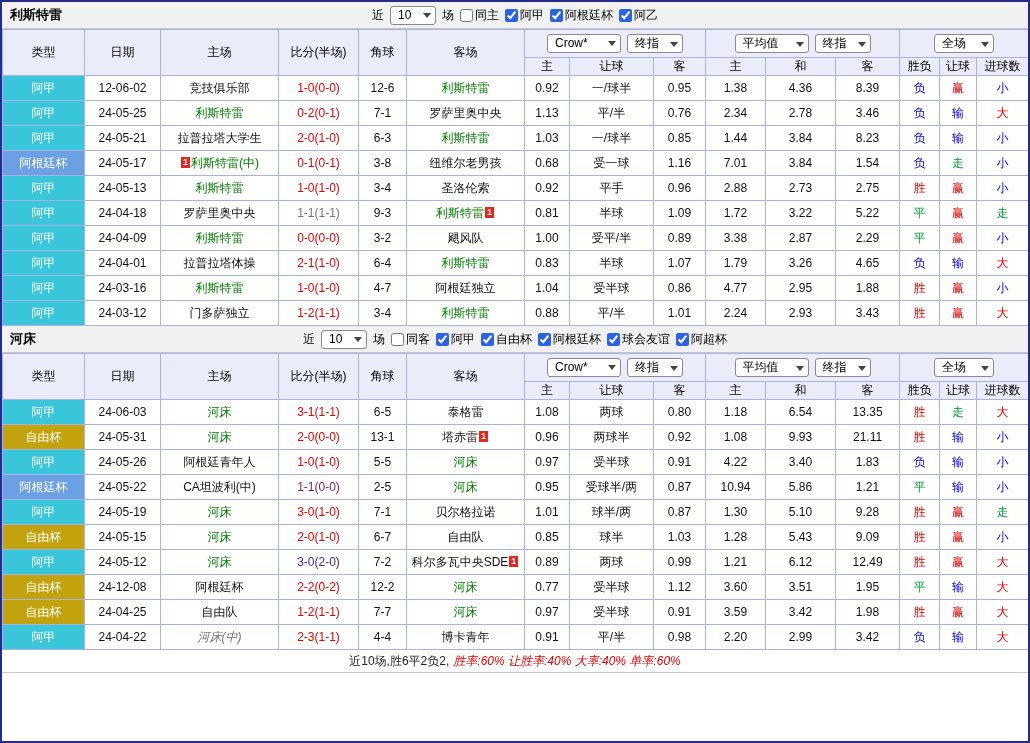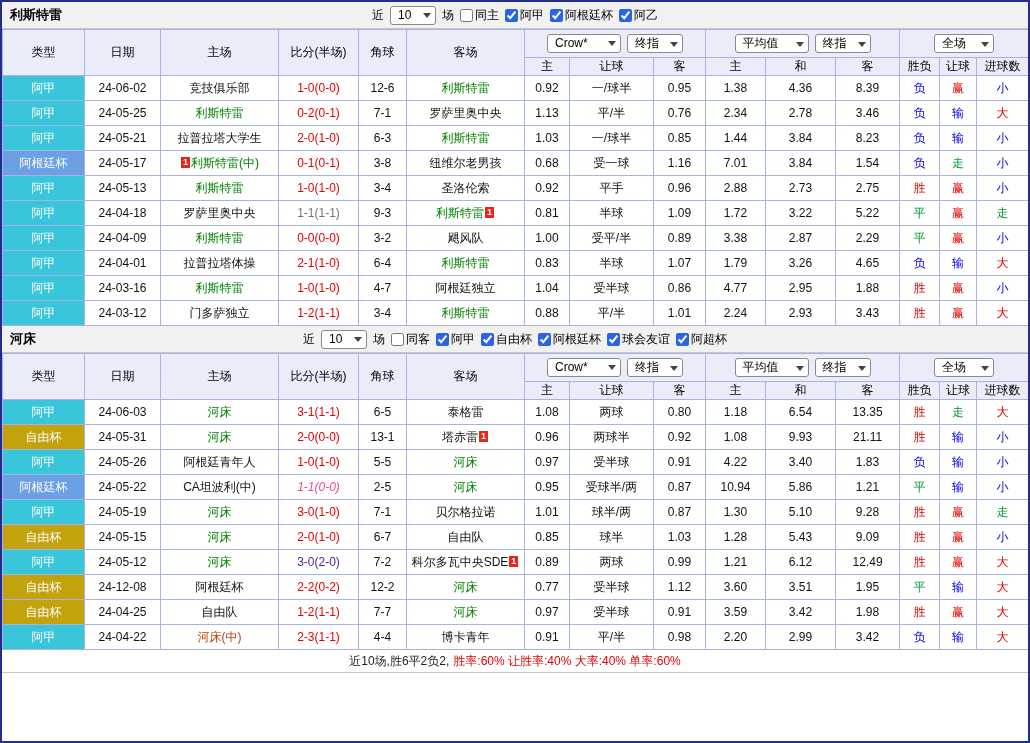--- a/index.html
+++ b/index.html
@@ -129,21 +129,21 @@
               <th class="subth">和</th>
               <th class="subth">客</th>
               <th class="subth">胜负</th>
               <th class="subth">让球</th>
               <th class="subth">进球数</th>
             </tr>
           </thead>
           <tbody>
             <tr class="drow">
               <td class="league" style="background: rgb(57, 197, 218);">阿甲</td>
-              <td class="date">24-06-02</td>
+              <td class="date">12-06-02</td>
               <td class="team"><span class="tname">竞技俱乐部</span></td>
               <td class="score" style="color: rgb(230, 0, 0);">1-0(0-0)</td>
               <td class="corner">12-6</td>
               <td class="team"><span class="tname" style="color: rgb(0, 128, 0);">利斯特雷</span></td>
               <td class="odds">0.92</td>
               <td class="odds">一/球半</td>
               <td class="odds">0.95</td>
               <td class="odds">1.38</td>
               <td class="odds">4.36</td>
               <td class="odds">8.39</td>
@@ -449,21 +449,21 @@
               <td class="odds">3.40</td>
               <td class="odds">1.83</td>
               <td class="res" style="color: rgb(0, 0, 225);">负</td>
               <td class="res" style="color: rgb(0, 0, 225);">输</td>
               <td class="res" style="color: rgb(0, 0, 225);">小</td>
             </tr>
             <tr class="drow">
               <td class="league" style="background: rgb(107, 160, 229);">阿根廷杯</td>
               <td class="date">24-05-22</td>
               <td class="team"><span class="tname">CA坦波利(中)</span></td>
-              <td class="score" style="color: #ec4899; font-style: italic;">1-1(0-0)</td>
+              <td class="score" style="color: #701a75;">1-1(0-0)</td>
               <td class="corner">2-5</td>
               <td class="team"><span class="tname" style="color: rgb(0, 128, 0);">河床</span></td>
               <td class="odds">0.95</td>
               <td class="odds">受球半/两</td>
               <td class="odds">0.87</td>
               <td class="odds">10.94</td>
               <td class="odds">5.86</td>
               <td class="odds">1.21</td>
               <td class="res" style="color: rgb(0, 153, 51);">平</td>
               <td class="res" style="color: rgb(0, 0, 225);">输</td>
@@ -550,35 +550,35 @@
               <td class="odds">3.59</td>
               <td class="odds">3.42</td>
               <td class="odds">1.98</td>
               <td class="res" style="color: rgb(230, 0, 0);">胜</td>
               <td class="res" style="color: rgb(230, 0, 0);">赢</td>
               <td class="res" style="color: rgb(230, 0, 0);">大</td>
             </tr>
             <tr class="drow">
               <td class="league" style="background: rgb(57, 197, 218);">阿甲</td>
               <td class="date">24-04-22</td>
-              <td class="team"><span class="tname" style="color: #c2410c;">河床(中)</span></td>
+              <td class="team"><span class="tname" style="color: #737373; font-style: italic;">河床(中)</span></td>
               <td class="score" style="color: rgb(230, 0, 0);">2-3(1-1)</td>
               <td class="corner">4-4</td>
               <td class="team"><span class="tname">博卡青年</span></td>
               <td class="odds">0.91</td>
               <td class="odds">平/半</td>
               <td class="odds">0.98</td>
               <td class="odds">2.20</td>
               <td class="odds">2.99</td>
               <td class="odds">3.42</td>
               <td class="res" style="color: rgb(0, 0, 225);">负</td>
               <td class="res" style="color: rgb(0, 0, 225);">输</td>
               <td class="res" style="color: rgb(230, 0, 0);">大</td>
             </tr>
           </tbody>
         </table>
         <div class="summary">
           <span class="sum-prefix">近10场,胜6平2负2,</span>
-          <span class="sum-stats" style="color: rgb(230, 0, 0);">胜率:60% 让胜率:40% 大率:40% 单率:60%</span>
+          <span class="sum-stats" style="color: rgb(230, 0, 0); font-style: italic;">胜率:60% 让胜率:40% 大率:40% 单率:60%</span>
         </div>
       </div>
     </div>
 </div>
 
 </body></html>

